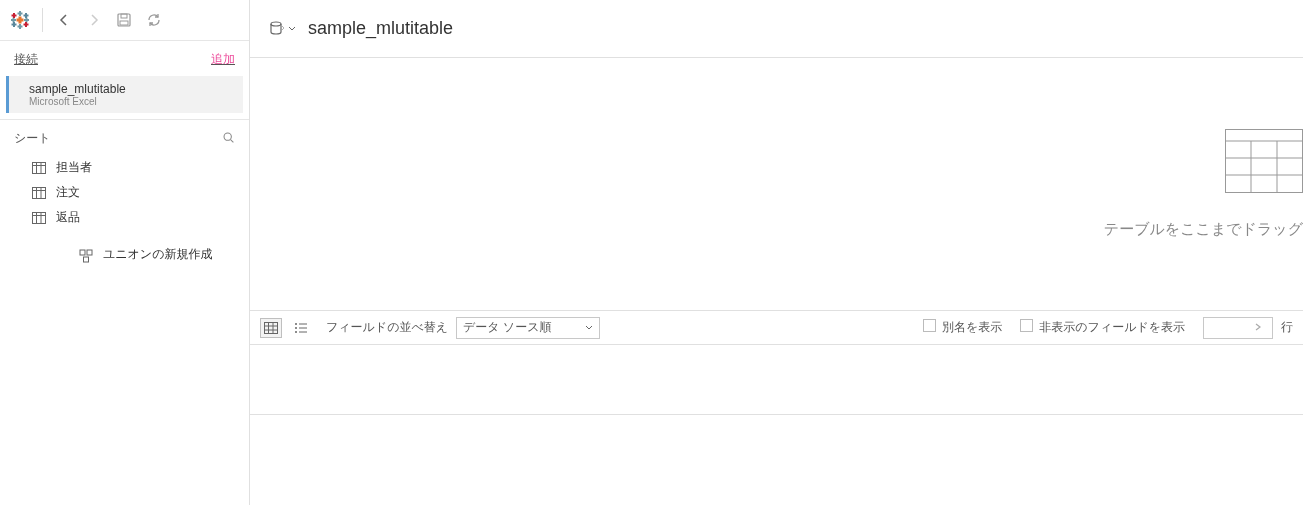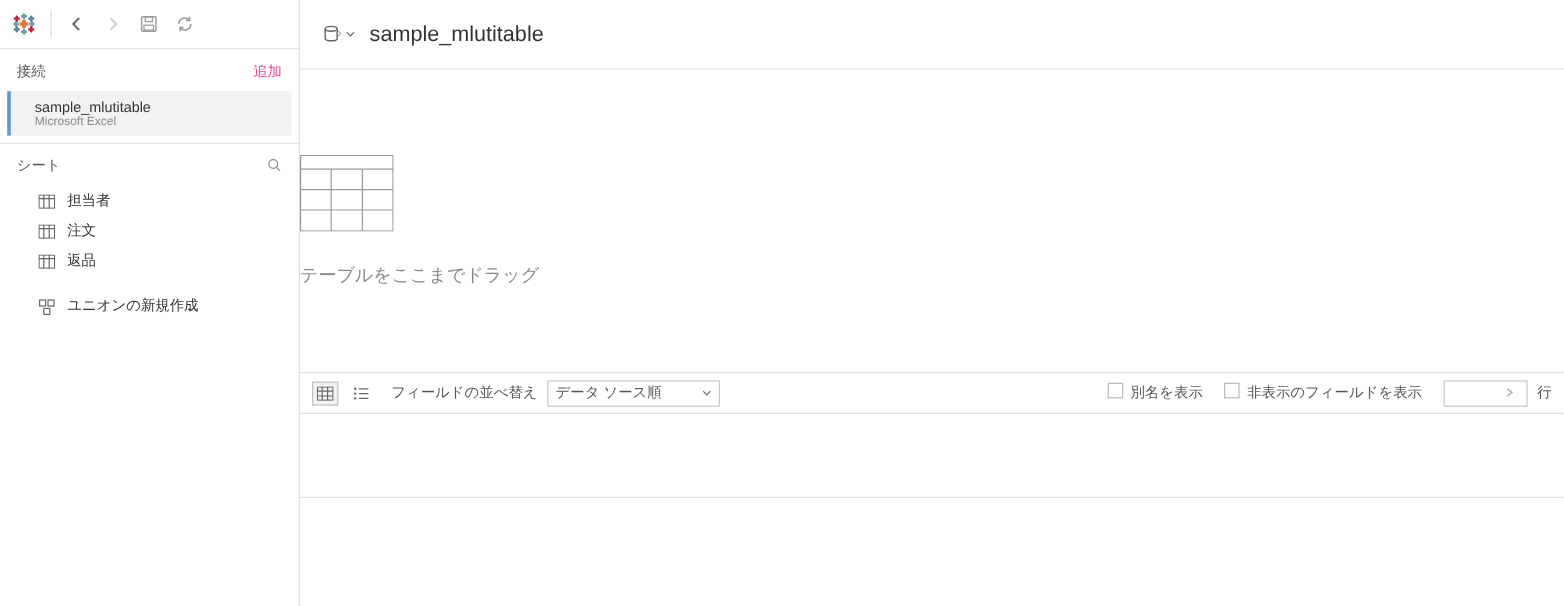--- a/index.html
+++ b/index.html
@@ -53,20 +53,21 @@
   border-top: 1px solid #e6e6e6;
   border-bottom: 1px solid #e6e6e6;
 }
 .section-header {
   display: flex;
   justify-content: space-between;
   align-items: flex-start;
   padding: 10px 14px 8px 14px;
   font-size: 12px;
   color: #555;
+  text-decoration: underline;
 }
 .section-header .add-link {
   color: #ec4899;
   cursor: pointer;
 }
 .conn-item {
   display: flex;
   flex-direction: column;
   padding: 6px 14px 6px 20px;
   border-left: 3px solid #5a9bd4;
@@ -91,21 +92,21 @@
   display: flex;
   align-items: center;
   gap: 10px;
   padding: 4px 14px 4px 20px;
   cursor: pointer;
 }
 .sheet-icon, .union-icon {
   width: 14px; height: 12px;
   color: #666;
 }
-.union-item { margin-top: 12px; }
+.union-item { margin-top: 12px; margin-left: 47px; }
 
 
 .main {
   flex: 1;
   display: flex;
   flex-direction: column;
   position: relative;
 }
 .main-header {
   height: 58px;
@@ -115,21 +116,21 @@
   padding: 0 18px;
   border-bottom: 1px solid #e0e0e0;
 }
 .db-icon { color: #666; display:flex; align-items:center; }
 .ds-title { font-size: 18px; font-weight: 300; color: #333; }
 
 .canvas {
   flex: 1;
   display: flex;
   flex-direction: column;
-  align-items: flex-start;
+  align-items: flex-end;
   justify-content: center;
   border-bottom: 1px solid #e0e0e0;
 }
 .drop-grid {
   margin-bottom: 24px;
 }
 .drop-text { color: #888; font-size: 15px; }
 
 .options-bar {
   height: 34px;

